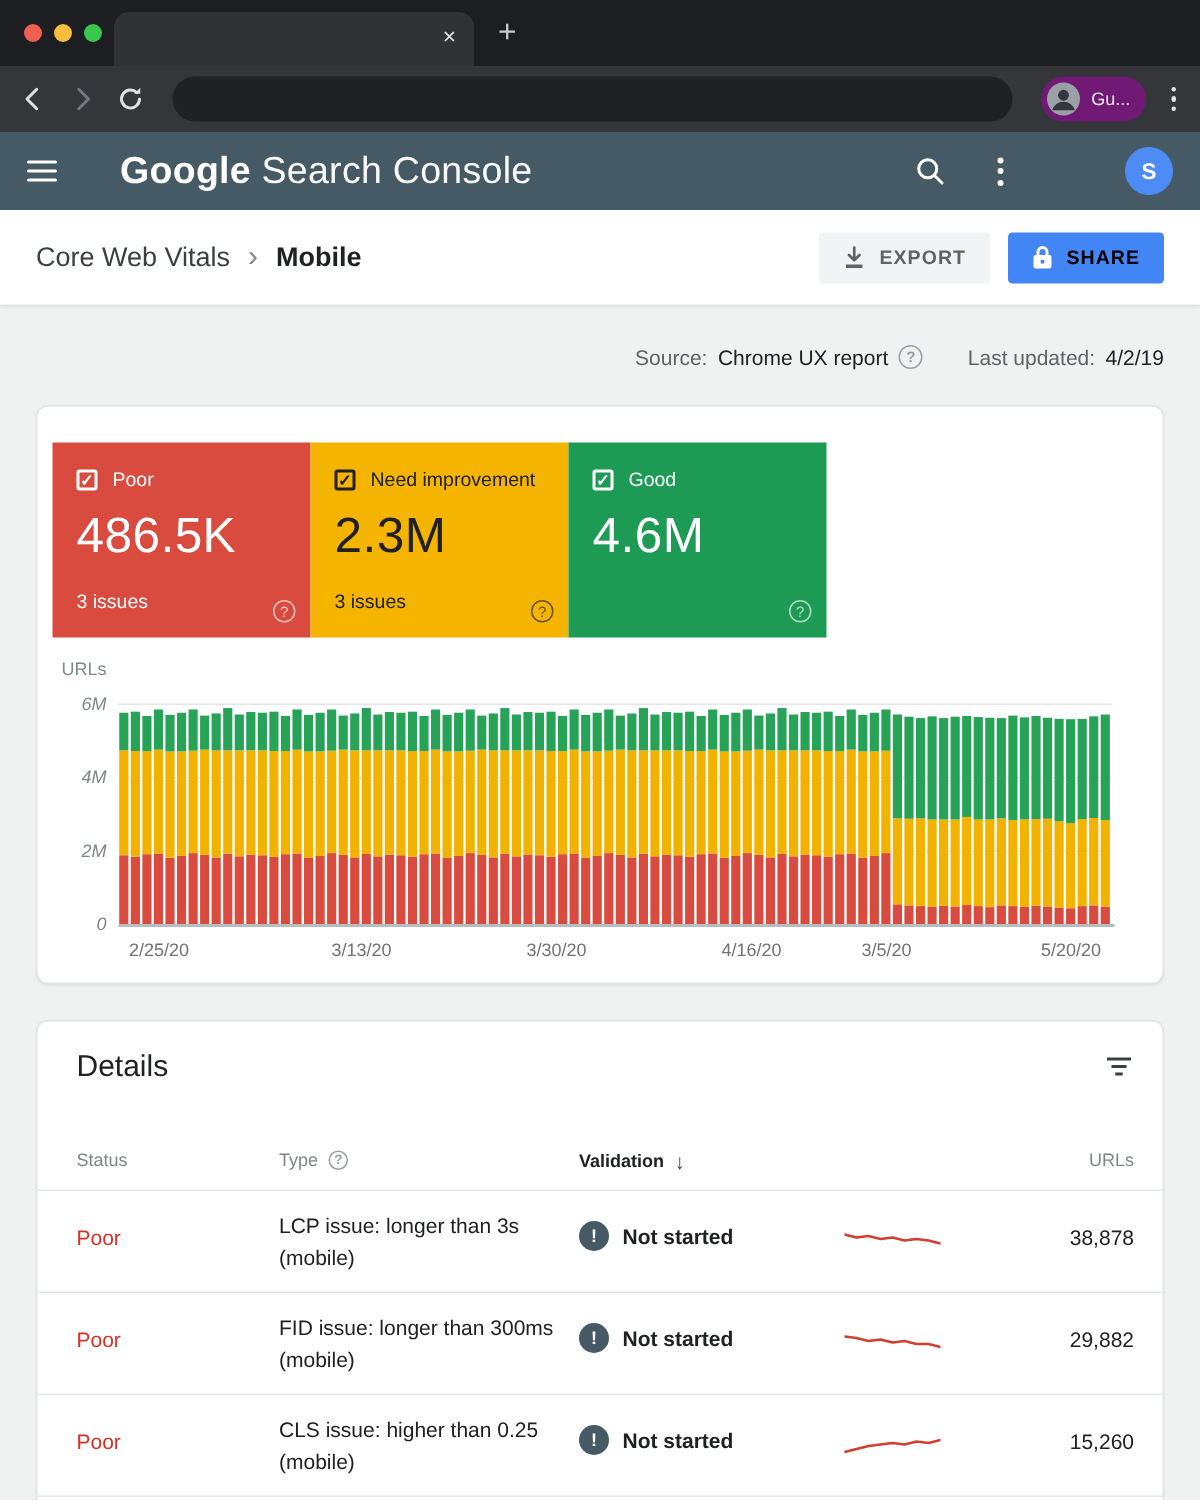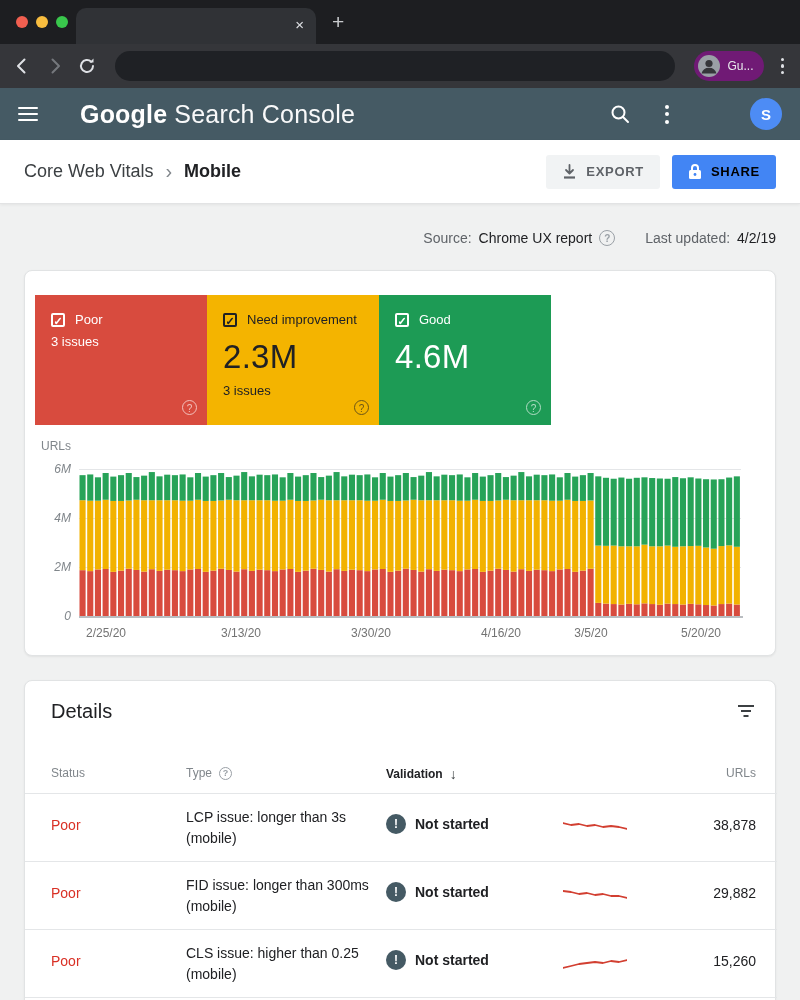--- a/index.html
+++ b/index.html
@@ -58,21 +58,21 @@
   .panel.chartp { top:270px; height:386px; }
   .panel.detailsp { top:680px; height:345px; }
 
   
   .cards { position:absolute; left:10px; top:24px; display:flex; }
   .sumcard { width:172px; height:130px; position:relative; padding:17px 16px; }
   .card-head { display:flex; align-items:center; gap:10px; }
   .cbx { width:14px; height:14px; border:2px solid currentColor; border-radius:2px; font-size:11px; line-height:13px; font-weight:700; text-align:center; }
   .card-label { font-size:13px; }
   .card-value { font-size:33px; margin-top:11px; letter-spacing:.3px; }
-  .card-issues { font-size:13px; margin-top:7px; }
+  .card-issues { font-size:13px; margin-top:17px; }
   .card-help { position:absolute; right:10px; bottom:10px; width:15px; height:15px; border:1.4px solid currentColor; border-radius:50%; font-size:10px; line-height:15px; text-align:center; opacity:.65; }
 
   
   .urls-label { position:absolute; left:16px; top:168px; font-size:12px; color:#80868b; }
   .ylab { position:absolute; left:8px; width:38px; text-align:right; font-size:12px; color:#80868b;font-style:italic; }
   .gridline { position:absolute; left:54px; width:662px; height:1px; background:#e4e6e8; }
   .baseline { position:absolute; left:54px; width:664px; height:2px; background:#b9bdc1; top:345px; }
   #bars { position:absolute; left:54px; top:197px; }
   #xticks { position:absolute; left:54px; top:355px; width:662px; height:16px; }
   .xtick { position:absolute; top:0; width:70px; text-align:center; font-size:12px; color:#737373; }
@@ -212,20 +212,21 @@
   <span class="v">4/2/19</span>
 </div>
 
 <div class="panel chartp">
   <div class="cards">
     <div class="sumcard" style="background: rgb(216, 75, 62); color: rgb(255, 255, 255);">
       <div class="card-head">
           <span class="cbx">✓</span>
           <span class="card-label">Poor</span>
         </div>
+      <div class="card-value">486.5K</div>
       <div class="card-issues">3 issues</div>
       <span class="card-help">?</span>
     </div>
     <div class="sumcard" style="background: rgb(244, 180, 0); color: rgb(32, 33, 36);">
       <div class="card-head">
           <span class="cbx">✓</span>
           <span class="card-label">Need improvement</span>
         </div>
       <div class="card-value">2.3M</div>
       <div class="card-issues">3 issues</div>
@@ -510,21 +511,21 @@
       <rect x="654.80" y="78.77" width="6.10" height="57.77" fill="#f2b200"></rect>
       <rect x="654.80" y="8.35" width="6.10" height="70.42" fill="#27a358"></rect>
     </svg>
   <div class="baseline"></div>
   <div id="xticks">
       <div class="xtick" style="left: -8px;">2/25/20</div>
       <div class="xtick" style="left: 127px;">3/13/20</div>
       <div class="xtick" style="left: 257px;">3/30/20</div>
       <div class="xtick" style="left: 387px;">4/16/20</div>
       <div class="xtick" style="left: 477px;">3/5/20</div>
-      <div class="xtick" style="left: 587px;">5/20/20</div>
+      <div class="xtick" style="left: 600px;">5/20/20</div>
     </div>
 </div>
 
 <div class="panel detailsp">
   <div class="dtitle">Details</div>
   <span class="filter">
       <i></i>
       <i></i>
       <i></i>
     </span>

